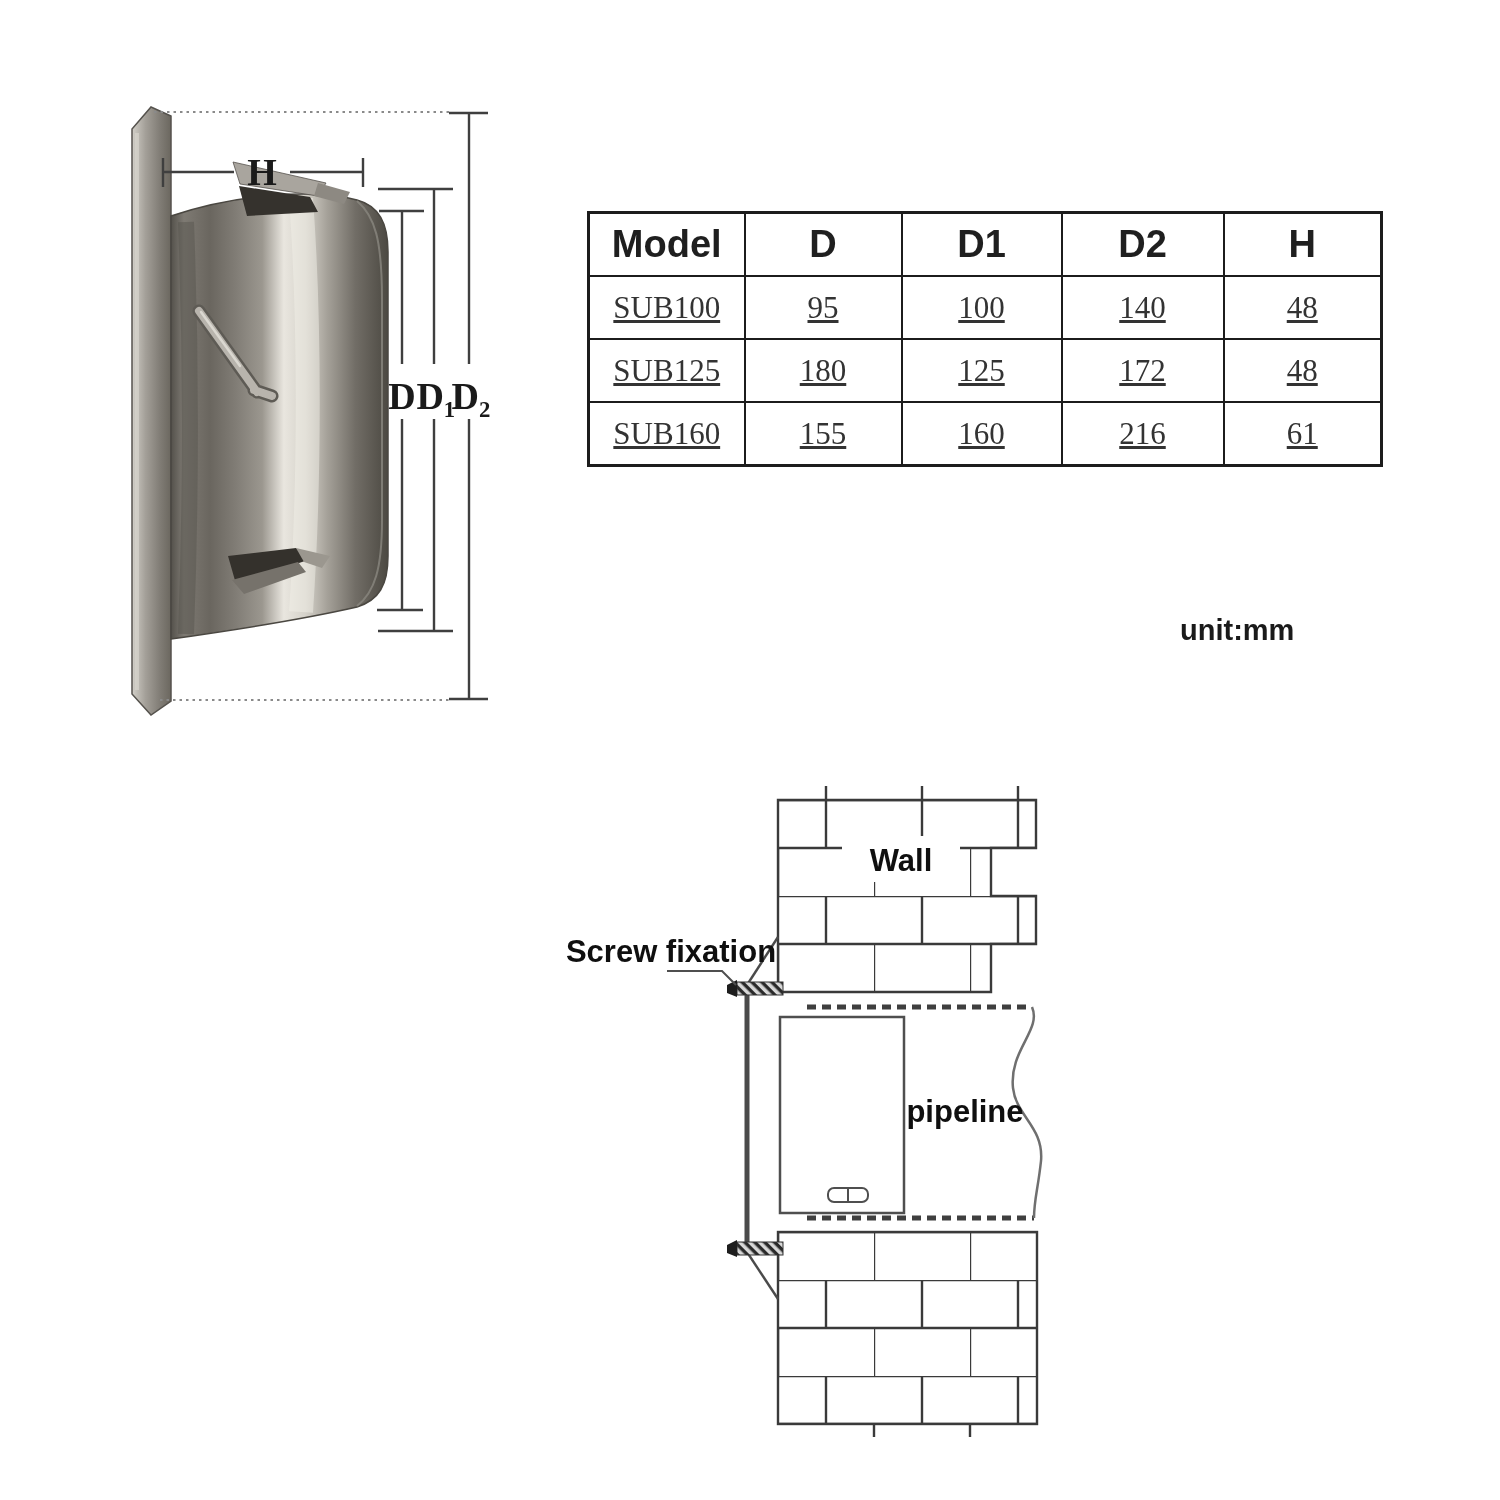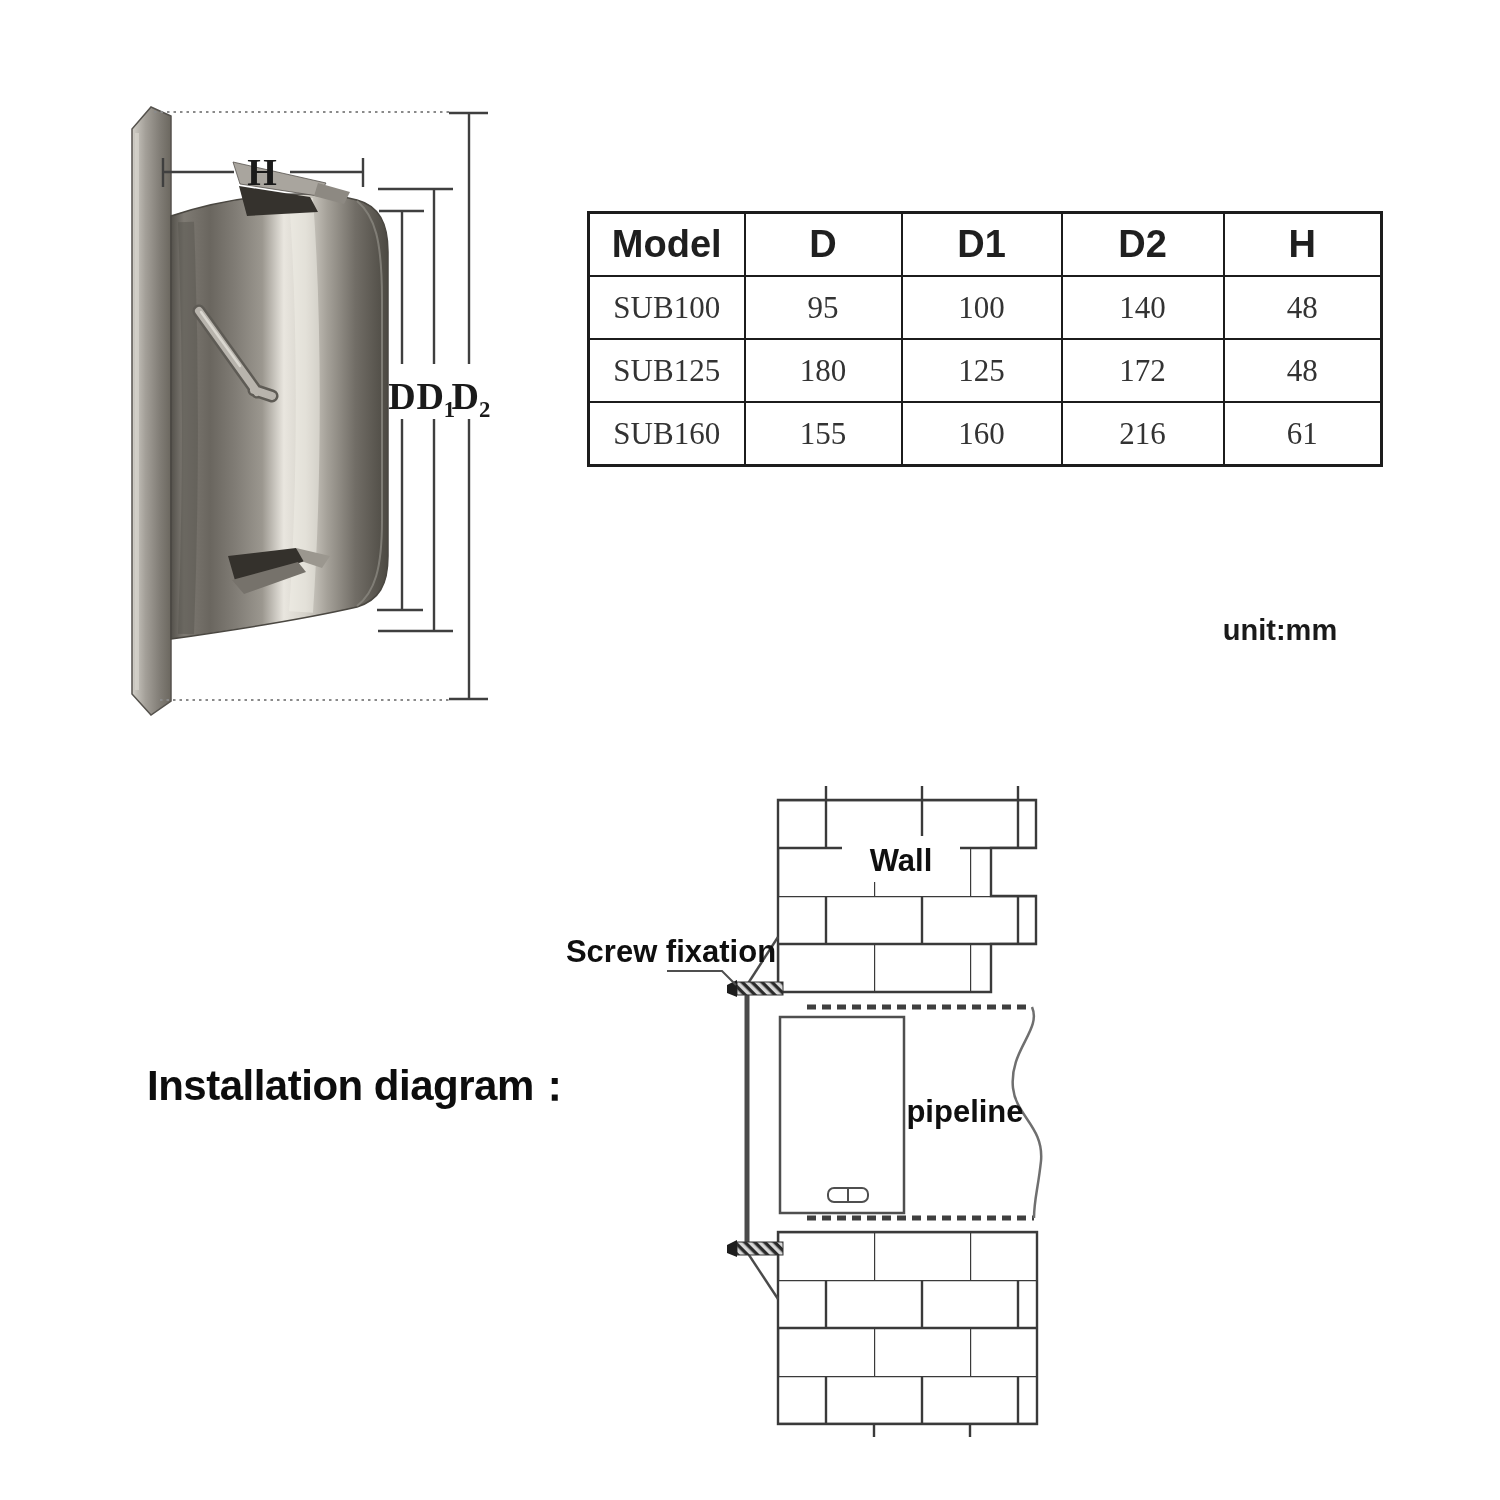--- a/index.html
+++ b/index.html
@@ -8,23 +8,23 @@
          font-family:"Liberation Sans",sans-serif;}
   svg{position:absolute;left:0;top:0;}
 
   
   .spec-table{position:absolute;left:587px;top:211px;width:793px;
               border-collapse:collapse;table-layout:fixed;
               border:3px solid #1c1c1c;background:#fff;}
   .spec-table th,.spec-table td{border:2.5px solid #1c1c1c;text-align:center;
               vertical-align:middle;padding:0;}
   .spec-table th{height:61px;font:700 38px "Liberation Sans",sans-serif;color:#1f1f1f;}
-  .spec-table td{height:61px;font:400 31px "Liberation Serif",serif;color:#333333;}
+  .spec-table td{height:61px;font:400 31px "Liberation Serif",serif;color:#333333;text-decoration:underline;}
 
-  .unit-note{position:absolute;left:1180px;top:614px;width:200px;text-align:center;
+  .unit-note{position:absolute;left:1180px;top:614px;width:200px;text-align:left;
              font:700 29px "Liberation Sans",sans-serif;color:#1a1a1a;}
 
   .install-title{position:absolute;left:147px;top:1058px;
                  font:700 42px "Liberation Sans",sans-serif;color:#0d0d0d;
                  letter-spacing:-0.5px;white-space:nowrap;}
 
   
   .dimSerif{font:600 38px "Liberation Serif",serif;fill:#1a1a1a;}
   .lblSans{font:700 31px "Liberation Sans",sans-serif;fill:#0f0f0f;}
 </style>
@@ -183,15 +183,14 @@
       <td>155</td>
       <td>160</td>
       <td>216</td>
       <td>61</td>
     </tr>
   </tbody>
 </table>
 
 <div class="unit-note">unit:mm</div>
 
-<div class="install-title">Installation diagram：</div>
 
 </div>
 
 </body></html>

